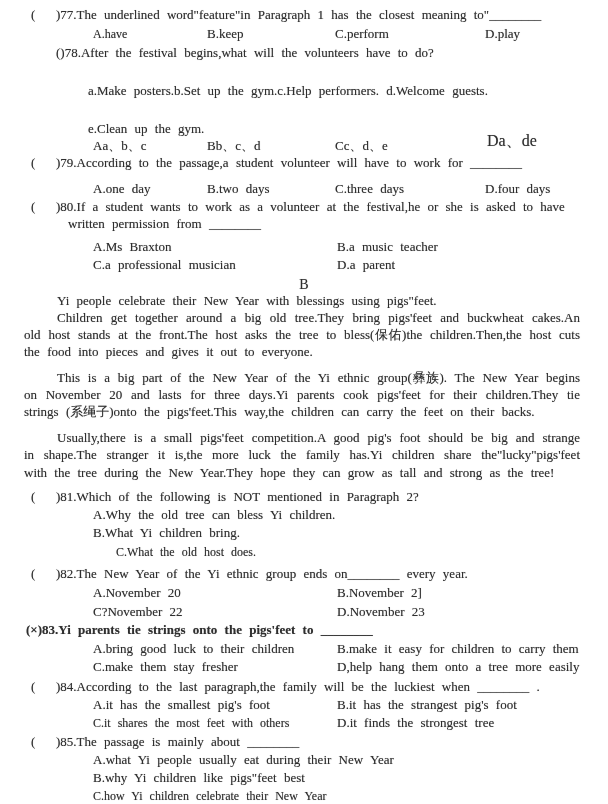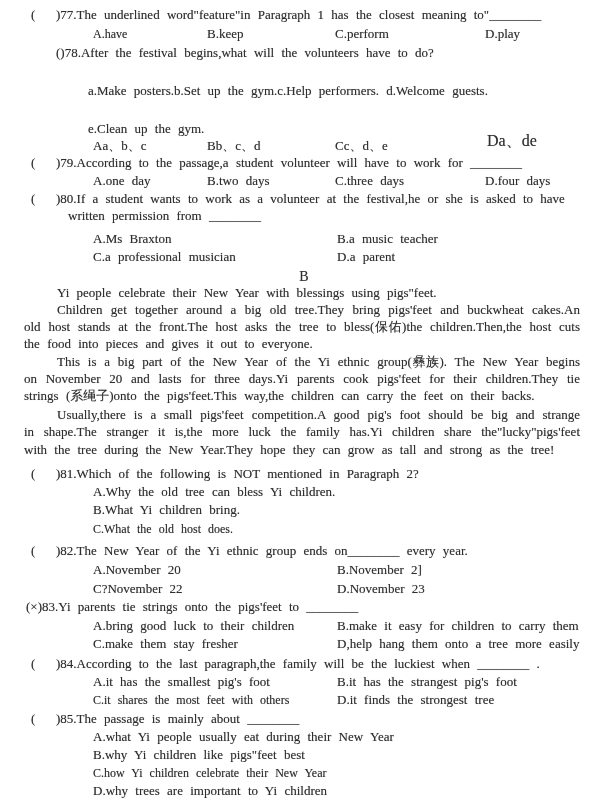--- a/index.html
+++ b/index.html
@@ -7,37 +7,37 @@
     width:608px;height:804px;box-sizing:border-box;
     background:#ffffff;color:#2e2e2e;position:relative;overflow:hidden;
     font-family:"Liberation Serif","DejaVu Serif",serif;
     font-size:13px;padding-top:6px;
     text-shadow:0 0 0.7px rgba(46,46,46,0.45);
   }
   .qline{position:relative;padding-left:56px;height:18px;line-height:18px;white-space:nowrap;}
   .qline .paren{position:absolute;left:31px;top:0;}
   .qtext{word-spacing:4px;}
   .lead28{padding-left:12px;height:18px;line-height:18px;white-space:nowrap;word-spacing:4px;margin-left:44px;}
-  .lead26{padding-left:26px;height:18px;line-height:18px;white-space:nowrap;word-spacing:4px;}
+  .lead26{padding-left:26px;height:18px;line-height:18px;white-space:nowrap;word-spacing:4px;font-weight:bold;}
   .sub{padding-left:88px;height:18px;line-height:18px;white-space:nowrap;word-spacing:4px;margin-top:20px;}
   .optrow{position:relative;height:18px;line-height:18px;}
   .oc{position:absolute;top:0;white-space:nowrap;word-spacing:4px;}
   .c1{left:93px}.c2{left:207px}.c3{left:335px}.c4{left:485px}
   .cB{left:337px}
   .raised{font-size:16px;top:-5px;left:487px;text-align:right;}
   .bigopt{font-size:12px;}
   .stack{padding-left:93px;height:18px;line-height:18px;white-space:nowrap;word-spacing:4px;}
-  .stack.h21{height:21px;line-height:21px;}
+  .stack.h21{height:21px;line-height:21px;margin-left:23px;}
   .headingB{text-align:center;height:16px;line-height:16px;font-size:14px;}
   .para{margin:0 28px 0 24px;text-align:justify;text-indent:33px;line-height:17.2px;word-spacing:4px;}
   .h16{height:16px;line-height:16px}
   .h17{height:17px;line-height:17px}
   .h20{height:20px;line-height:20px}
   .mt1{margin-top:1px}.mt2{margin-top:2px}.mt3{margin-top:3px}.mt5{margin-top:5px}
-  .mt7{margin-top:7px}.mt8{}.mt9{margin-top:2px}
+  .mt7{margin-top:7px}.mt8{margin-top:8px}.mt9{margin-top:9px}
 </style>
 </head>
 <body>
 
 <div class="page">
 
   <div class="qline">
     <span class="paren">(</span>
     <span class="qtext">)77.The underlined word"feature"in Paragraph 1 has the closest meaning to"________</span>
   </div>

